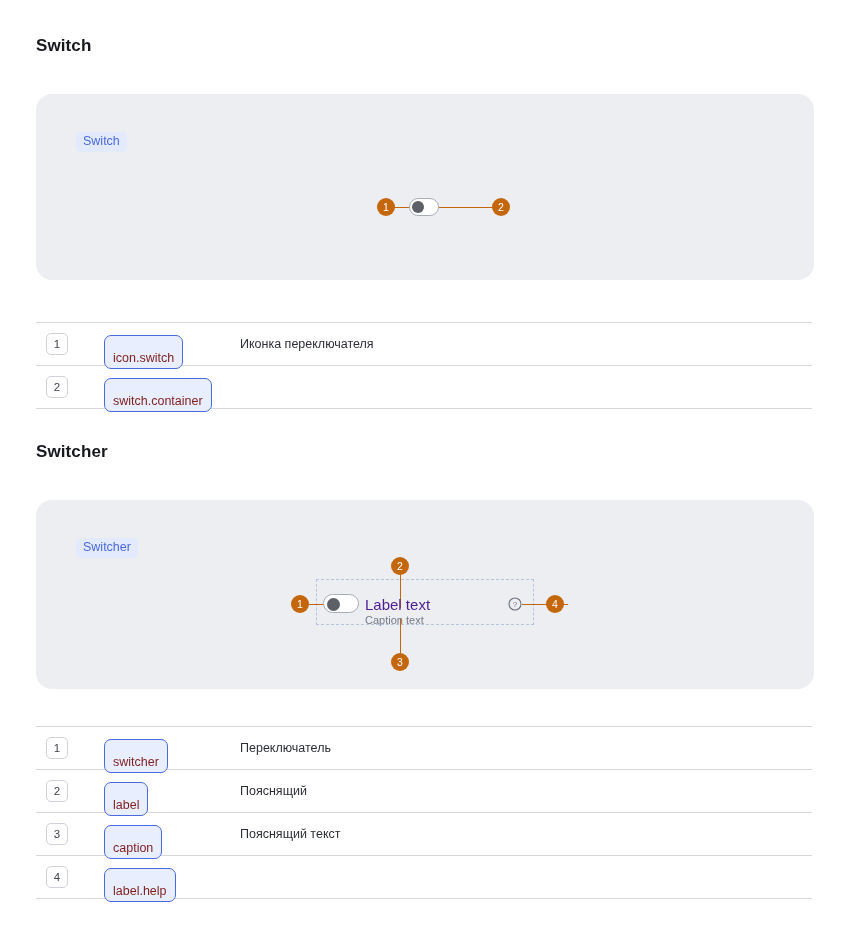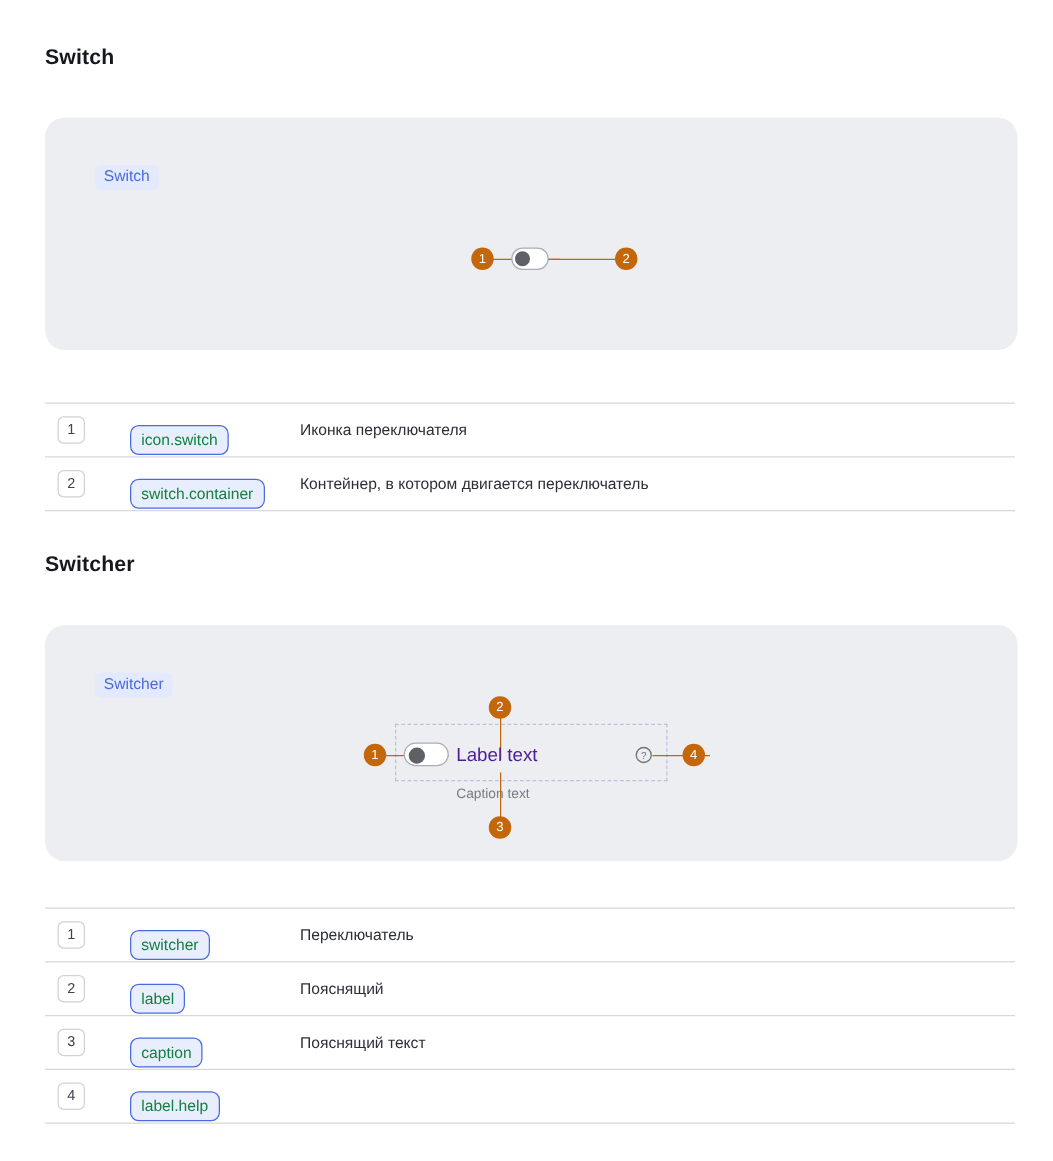--- a/index.html
+++ b/index.html
@@ -183,24 +183,24 @@
     box-sizing: border-box;
   }
   .row-token-cell {
     margin-left: 36px;
     flex: 0 0 auto;
   }
   .token {
     display: inline-block;
     background: #e8eefd;
     border: 1px solid #4a6ae0;
-    color: #15803d;
+    color: #7f1d1d;
     font-size: 12.5px;
     border-radius: 7px;
-    padding: 5px 8px 4px 8px;
+    padding: 16px 8px 4px 8px;
     line-height: 1;
     white-space: nowrap;
     margin-top: 16px;
   }
   .row-desc {
     margin-left: 14px;
     font-size: 12.5px;
     color: #2c2f36;
     white-space: nowrap;
     position: absolute;
@@ -234,21 +234,20 @@
     <div class="row-token-cell">
       <span class="token">icon.switch</span>
     </div>
     <div class="row-desc">Иконка переключателя</div>
   </div>
   <div class="spec-row">
     <div class="row-num">2</div>
     <div class="row-token-cell">
       <span class="token">switch.container</span>
     </div>
-    <div class="row-desc">Контейнер, в котором двигается переключатель</div>
   </div>
 </div>
 
 <div class="section-title" id="title-switcher">Switcher</div>
 
 <div class="panel" id="panel-switcher">
 
   <div class="panel-tag" id="tag-switcher">Switcher</div>
 
   <div class="dashed-box" style="left:280px; top:79px; width:218px; height:46px;"></div>
@@ -260,21 +259,21 @@
   <div class="conn-v" style="left:363.5px; top:118px; height:45px;"></div>
 
   <div class="conn-h" style="left:486px; top:103.5px; width:46px;"></div>
 
   <div class="switcher-pill" style="left:287px; top:94px;">
     <div class="knob"></div>
   </div>
 
   <div class="label-text" style="left:329px; top:97px;">Label text</div>
 
-  <div class="caption-text" style="left:329px; top:130px;">Caption text</div>
+  <div class="caption-text" style="left:329px; top:115px;">Caption text</div>
 
   <div class="help-icon" style="left:472px; top:97px;">
     <svg width="14" height="14" viewBox="0 0 14 14">
       <circle cx="7" cy="7" r="6" fill="none" stroke="#6f737c" stroke-width="1.1"></circle>
       <text x="7" y="10.3" font-family="Liberation Sans, sans-serif" font-size="8" fill="#6f737c" text-anchor="middle">?</text>
     </svg>
   </div>
 
   <div class="marker" style="left:255px; top:95px;">1</div>
   <div class="marker" style="left:355px; top:57px;">2</div>

